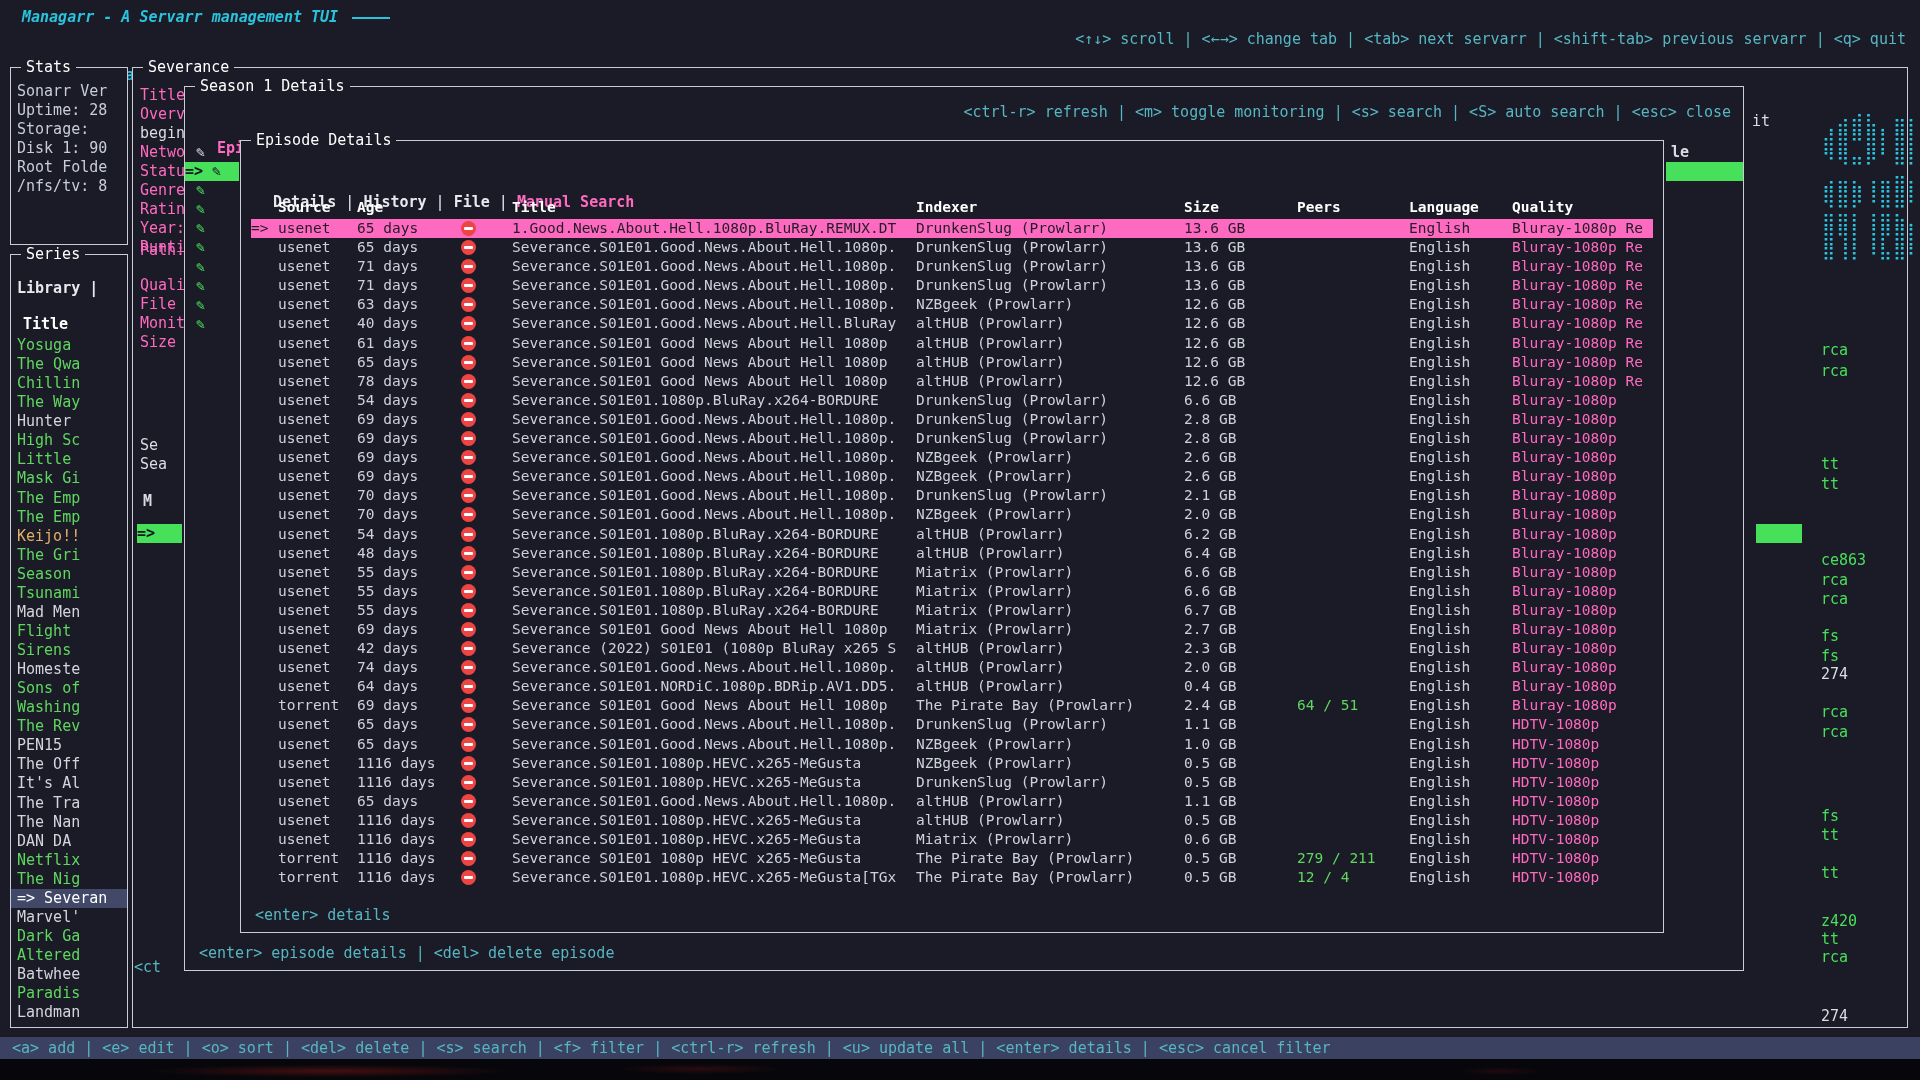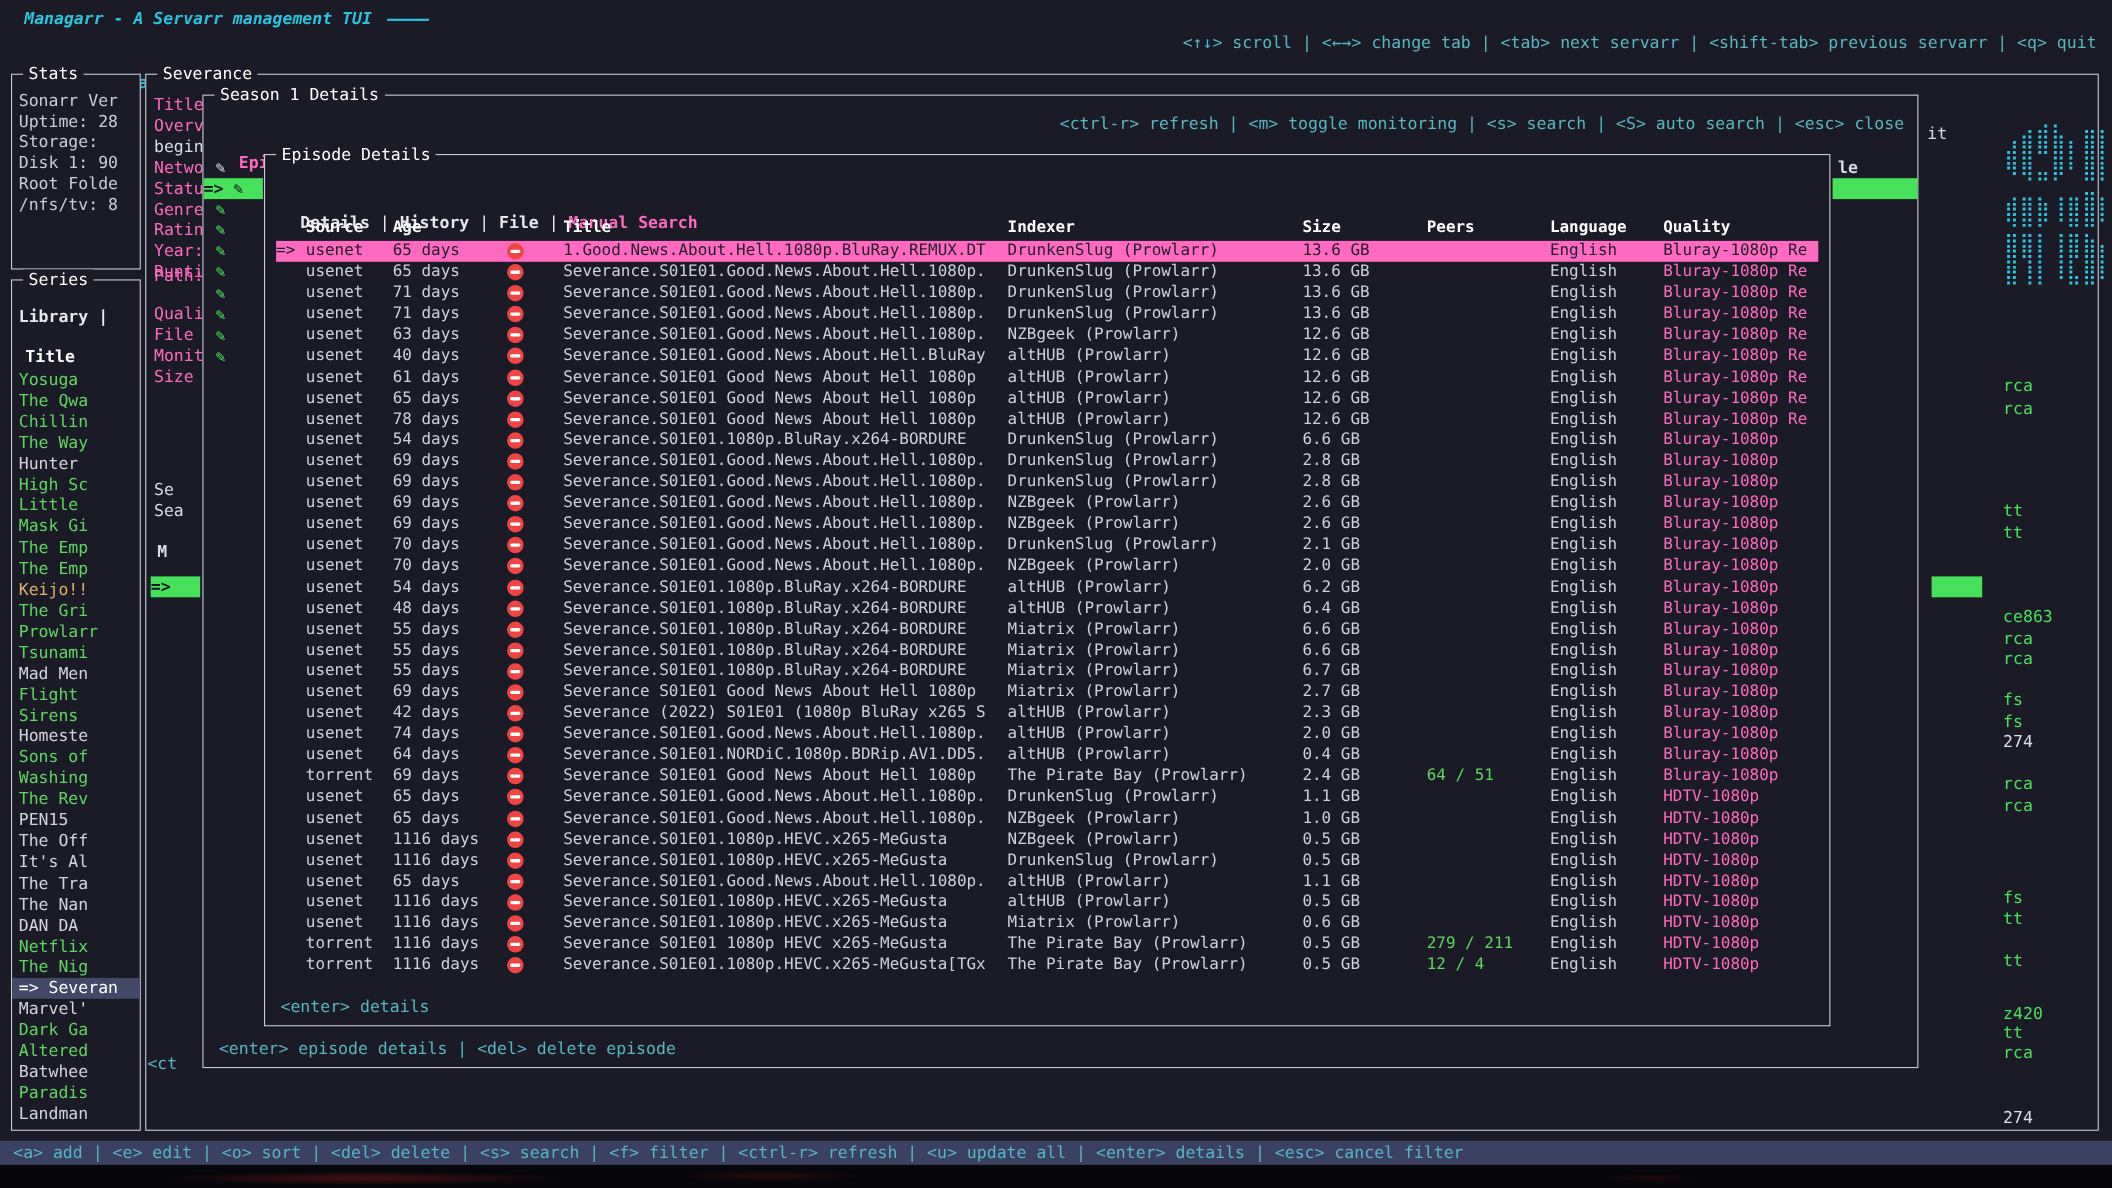--- a/index.html
+++ b/index.html
@@ -125,21 +125,21 @@
       <div class="series-item s-monitored">Chillin</div>
       <div class="series-item s-monitored">The Way</div>
       <div class="series-item s-unmonitored">Hunter</div>
       <div class="series-item s-monitored">High Sc</div>
       <div class="series-item s-monitored">Little</div>
       <div class="series-item s-monitored">Mask Gi</div>
       <div class="series-item s-monitored">The Emp</div>
       <div class="series-item s-monitored">The Emp</div>
       <div class="series-item s-ended">Keijo!!</div>
       <div class="series-item s-monitored">The Gri</div>
-      <div class="series-item s-monitored">Prowlarr</div>
+      <div class="series-item s-monitored">Season</div>
       <div class="series-item s-monitored">Tsunami</div>
       <div class="series-item s-unmonitored">Mad Men</div>
       <div class="series-item s-monitored">Flight</div>
       <div class="series-item s-monitored">Sirens</div>
       <div class="series-item s-unmonitored">Homeste</div>
       <div class="series-item s-monitored">Sons of</div>
       <div class="series-item s-monitored">Washing</div>
       <div class="series-item s-monitored">The Rev</div>
       <div class="series-item s-unmonitored">PEN15</div>
       <div class="series-item s-unmonitored">The Off</div>

